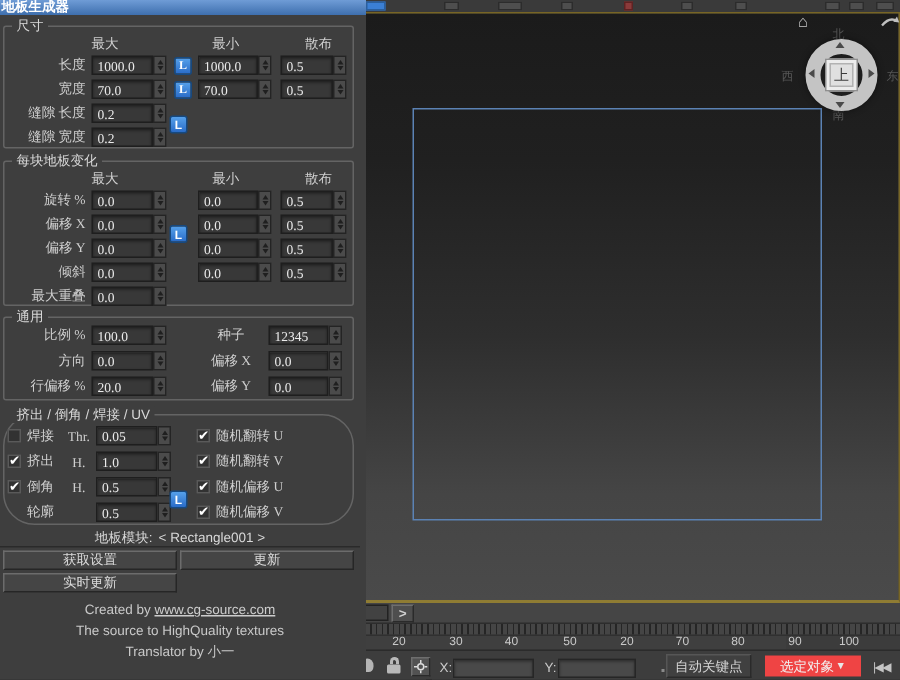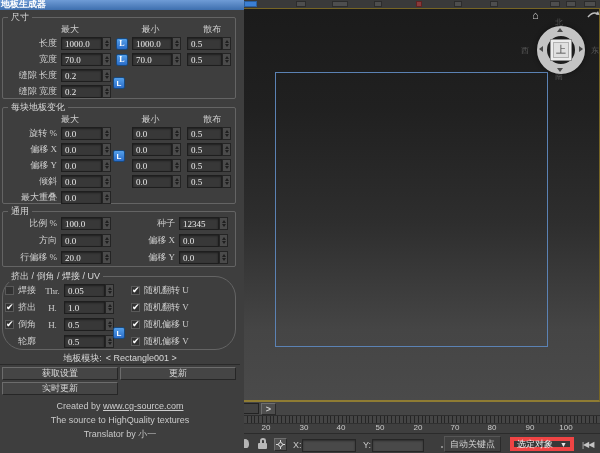--- a/index.html
+++ b/index.html
@@ -36,21 +36,21 @@
   .lockL { width:12px; height:12px; margin-left:5px; background:linear-gradient(#55a0ea,#2a6cc8);
            border:1px solid #17497f; border-radius:2px; color:#fff; font-size:8px; font-weight:bold;
            display:flex; align-items:center; justify-content:center; }
   .lspace { width:12px; margin-left:5px; }
   .mMin { margin-left:4px; } .mSp { margin-left:6px; }
   .hdr-row { display:flex; height:10px; align-items:center; color:#cfcfcf; }
   .hsp { width:60px; } .h1 { width:50px; } .h2 { width:49px; margin-left:34px; } .h3 { width:44px; margin-left:6px; padding-left:10px; }
   .l-abs { position:absolute; margin-left:0; }
 
   .glab { width:56px; text-align:right; padding-right:4px; color:#cfcfcf; }
-  .glab2 { width:46px; text-align:right; padding-right:4px; margin-left:22px; color:#cfcfcf; }
+  .glab2 { width:46px; text-align:center; padding-right:4px; margin-left:22px; color:#cfcfcf; }
   .w-g1 { width:41px; } .w-g2 { width:40px; }
 
   .cb { width:9px; height:9px; background:#323232; border:1px solid #5a5a5a; position:relative; flex:none; }
   .cb i { font-style:normal; color:#fff; font-size:9px; line-height:8px; position:absolute; left:0; top:-1px; }
   .cb-hidden { visibility:hidden; }
   .xlab { width:26px; margin-left:4px; color:#cfcfcf; white-space:nowrap; }
   .xparam { width:20px; text-align:center; padding-right:3px; color:#cfcfcf; }
   .cb-r { margin-left:17px; }
   .xlab-r { margin-left:4px; color:#cfcfcf; white-space:nowrap; }
 
@@ -120,21 +120,21 @@
              border-radius:3px 3px 0 0; margin:0 auto; }
   .lock-bd { width:9px; height:6px; background:#b9b9b9; border-radius:1px; }
   .sb-gear { position:absolute; left:30px; top:4px; width:13px; height:13px; background:#525252;
              border:1px solid; border-color:#6e6e6e #2a2a2a #2a2a2a #6e6e6e;
              display:flex; align-items:center; justify-content:center; }
   .sb-dot { position:absolute; left:197px; top:12px; width:2px; height:2px; background:#8a8a8a; }
   .sb-autokey { position:absolute; left:200px; top:2px; height:16px; padding:0 5px; background:#404040;
                 border:1px solid; border-color:#565656 #2a2a2a #2a2a2a #565656; color:#d6d6d6;
                 display:flex; align-items:center; cursor:default; }
   .sb-combo { position:absolute; left:266px; top:3px; width:64px; height:14px; background:#383838;
-              border:4px solid #ef4444; color:#f2f2f2; display:flex; align-items:center;
+              border:7px solid #ef4444; color:#f2f2f2; display:flex; align-items:center;
               padding:0 3px; justify-content:space-between; }
   .sb-combo .car { color:#e8e8e8; font-size:7px; }
   .sb-start { position:absolute; left:338px; top:6px; color:#c4c4c4; font-size:8px; letter-spacing:-1px; }
 </style>
 </head>
 <body>
 
 <div class="screen">
 
   <div class="dialog">

